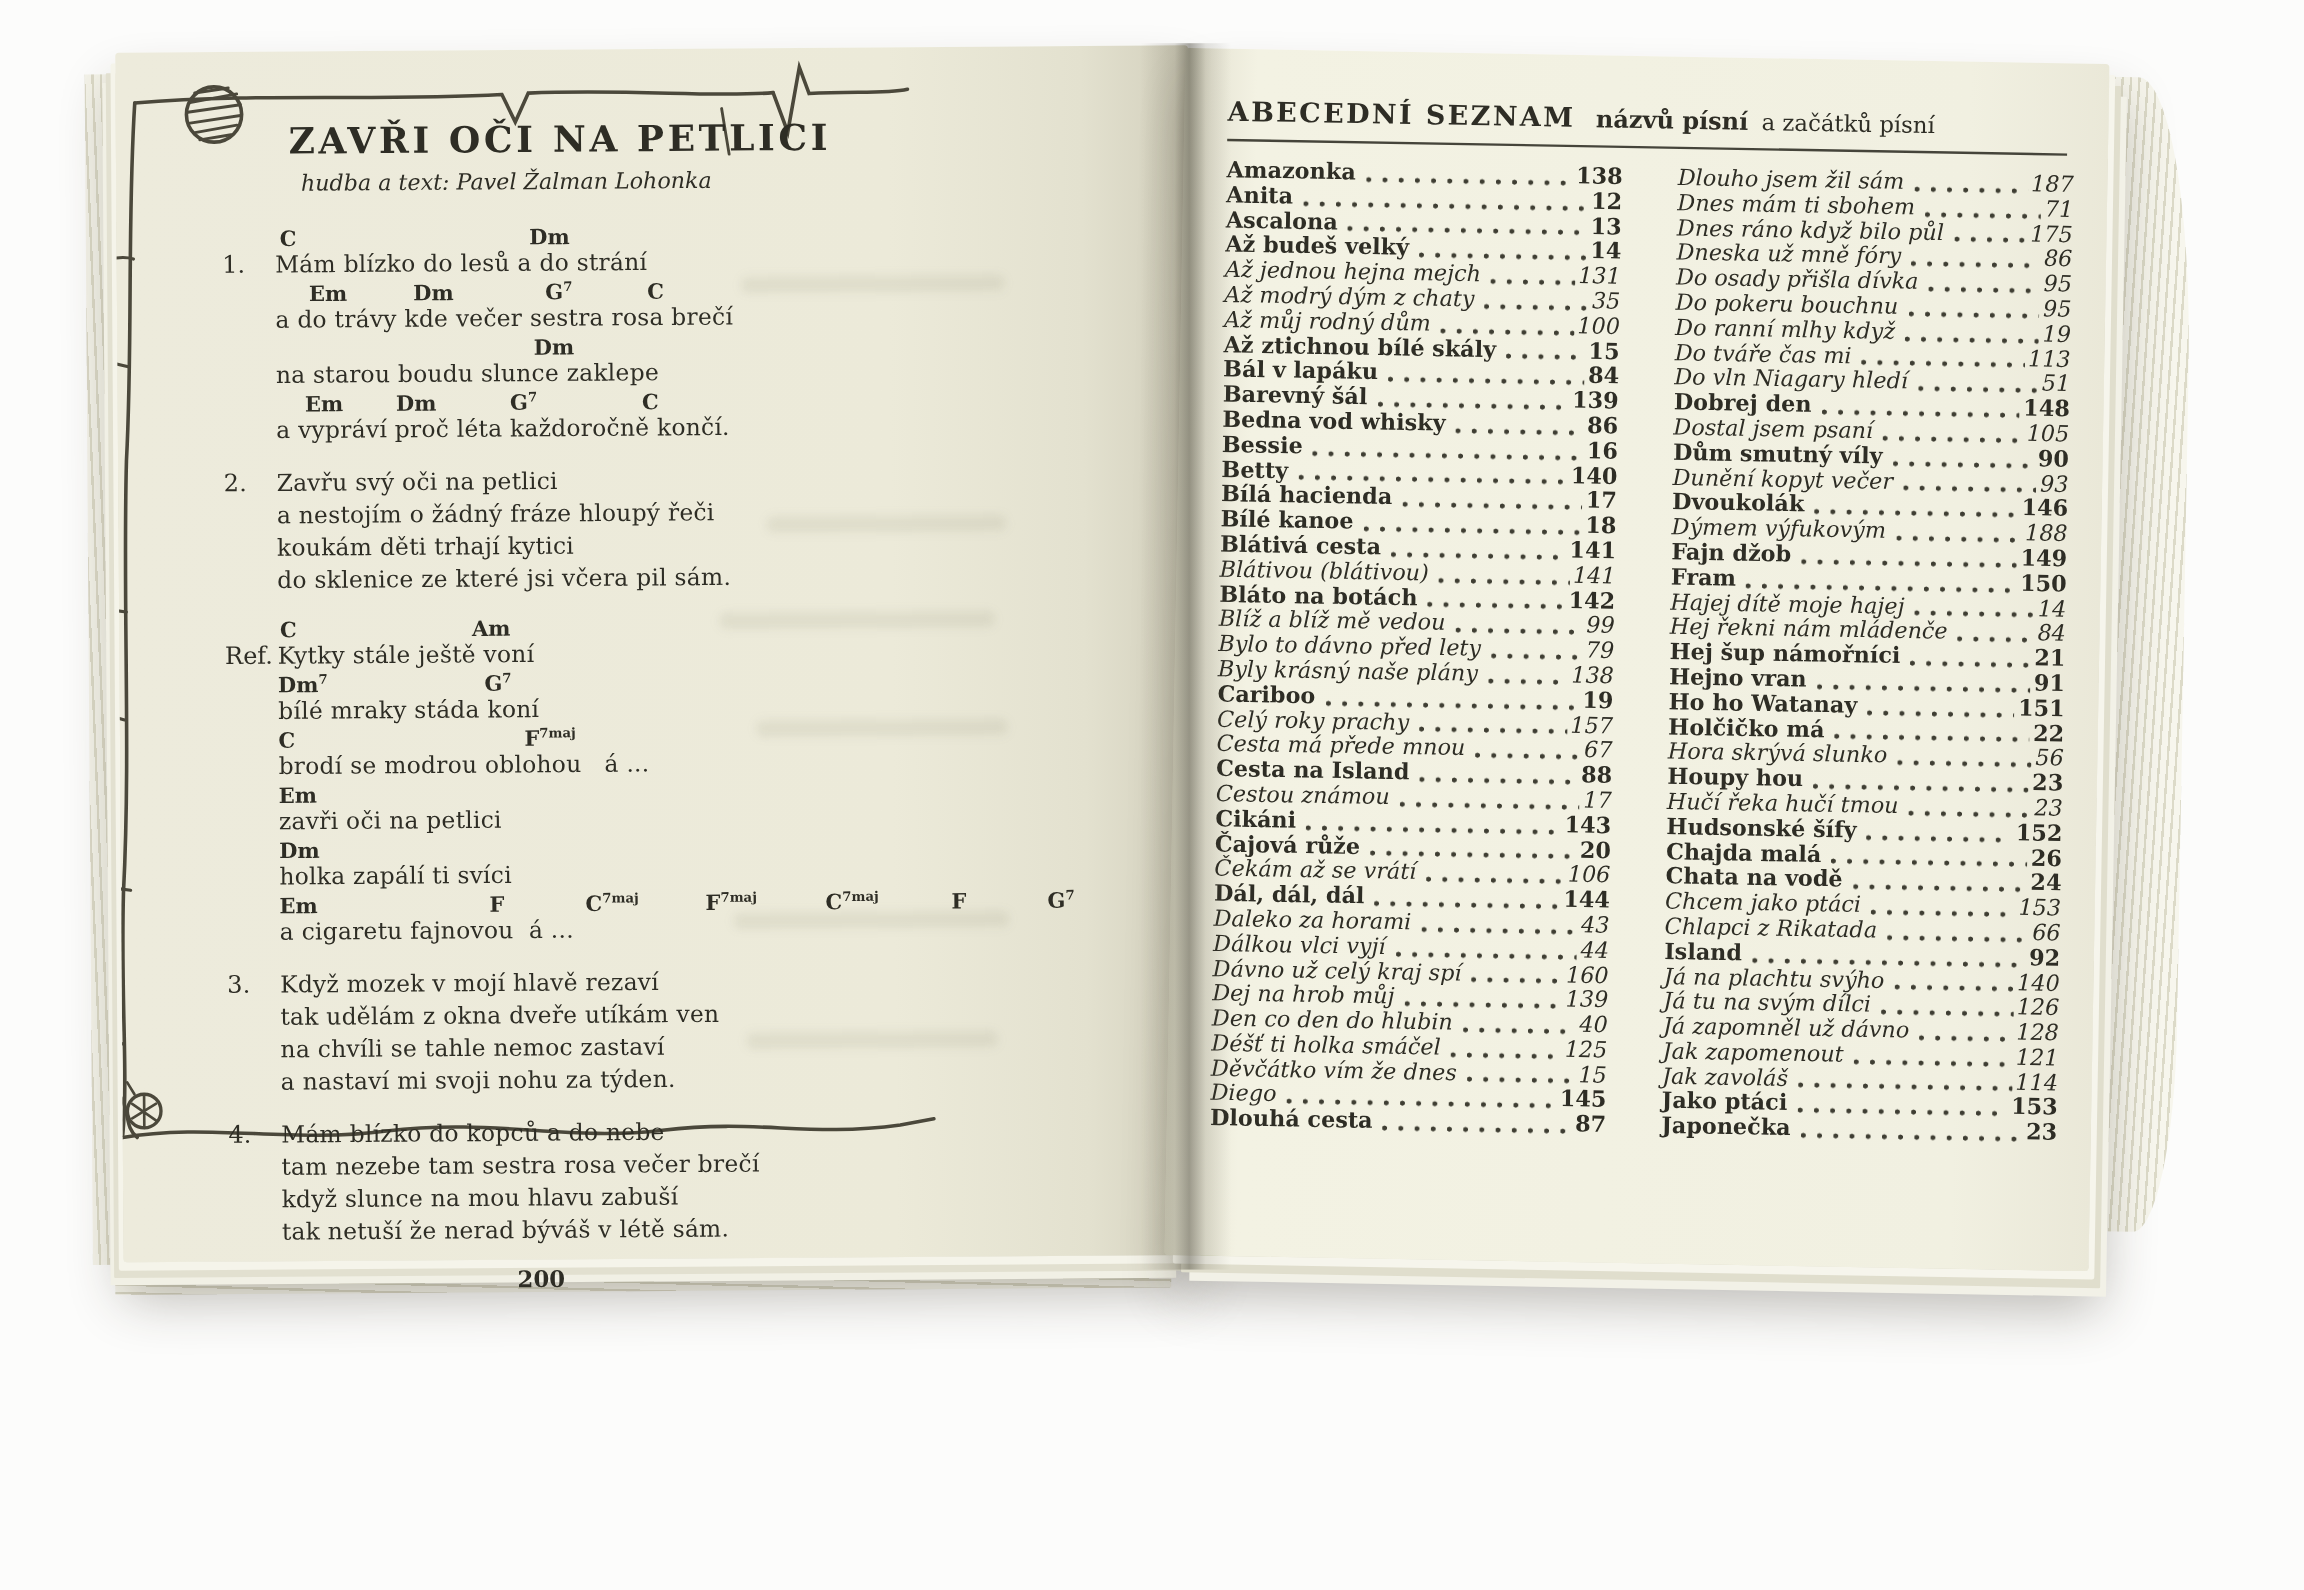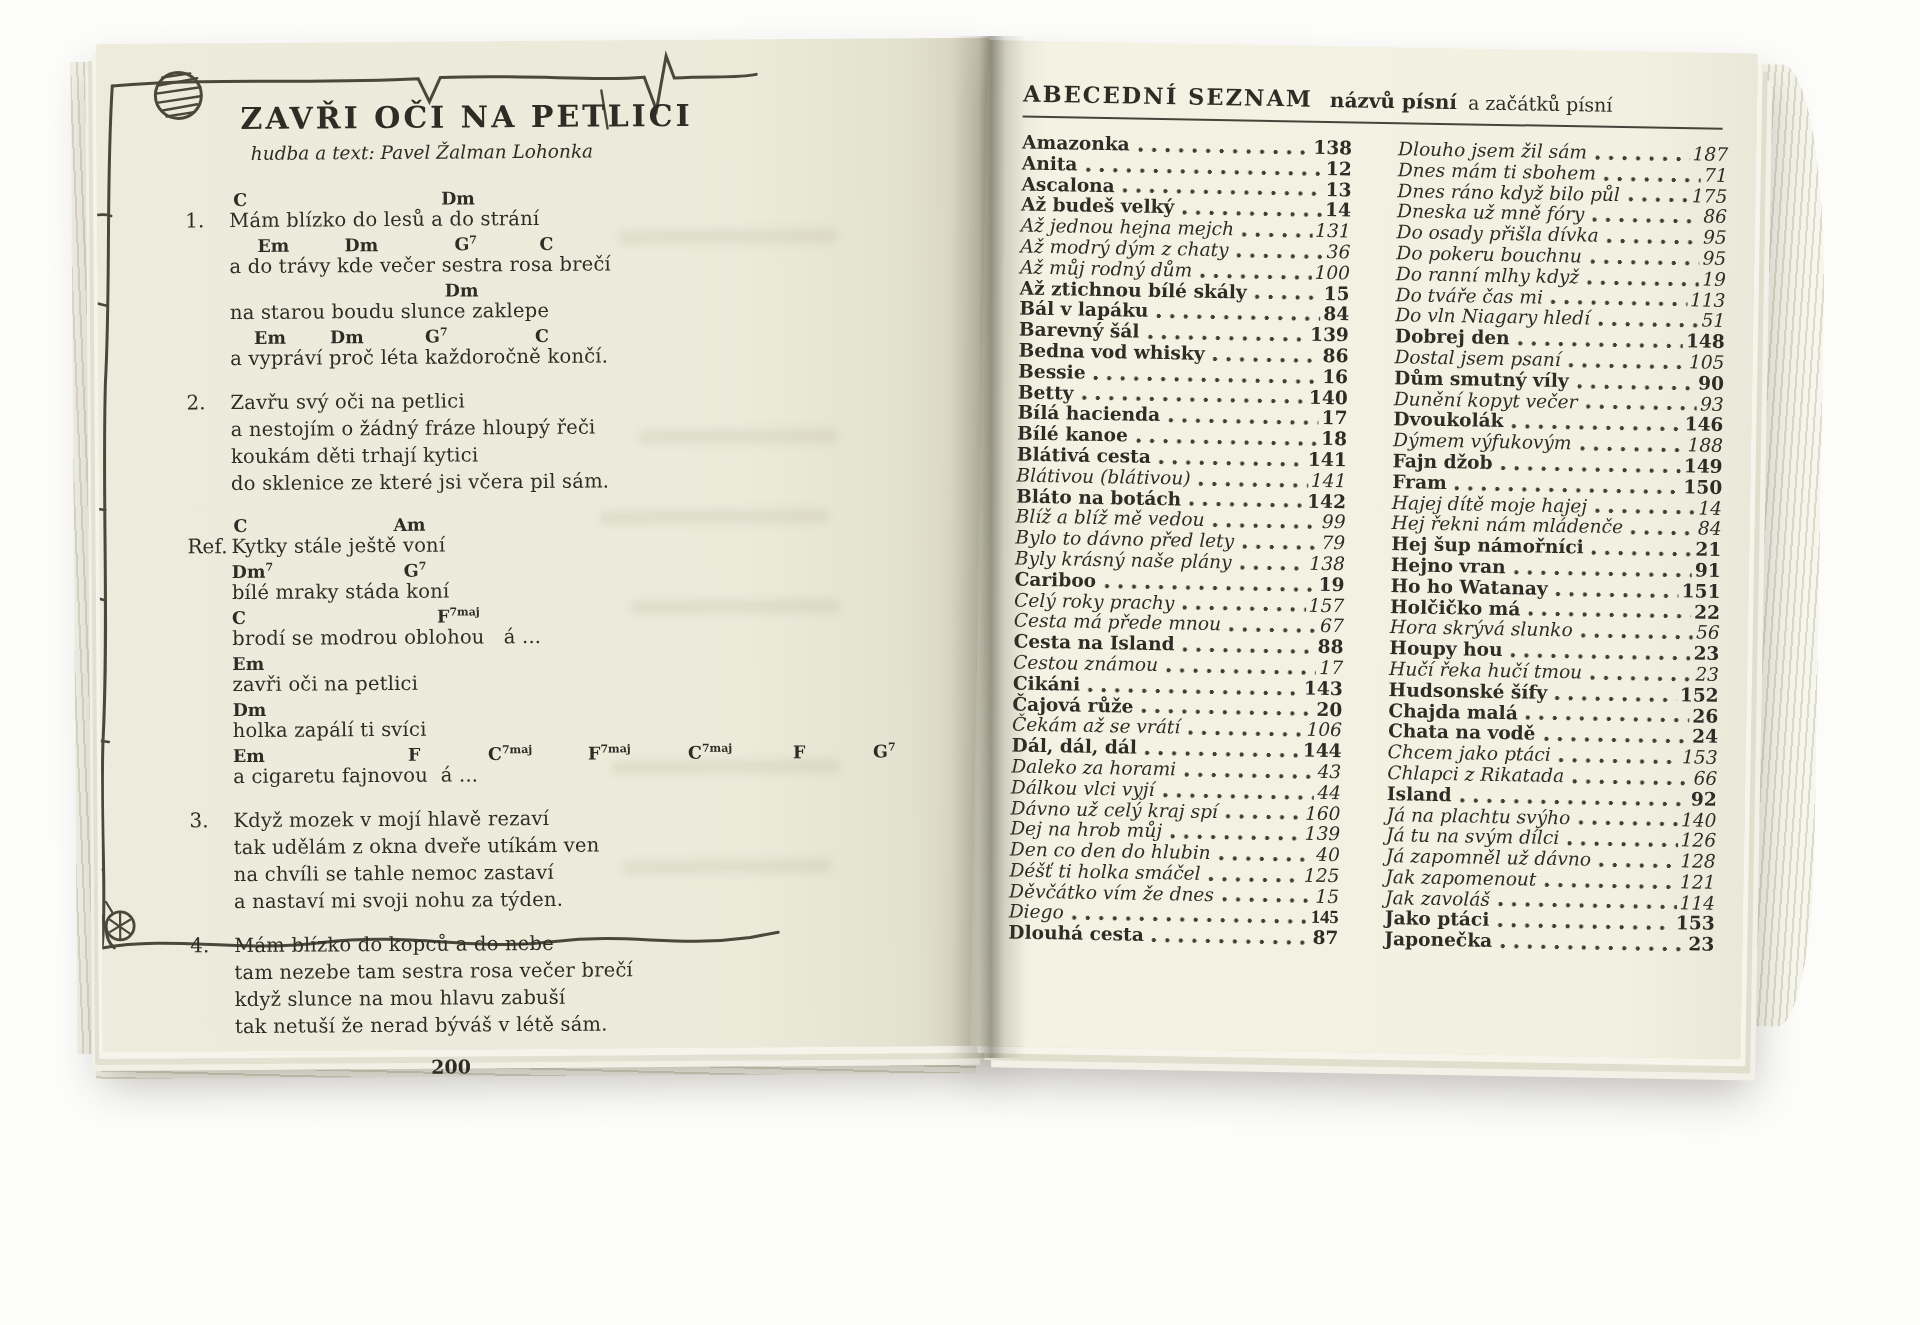--- a/index.html
+++ b/index.html
@@ -62,21 +62,21 @@
   .ih-r{font-size:19px;margin-left:6px;}
   .rule{border-bottom:2px solid #45443a;margin:9px 0 15px 0;width:700px;}
   .cols{display:flex;gap:46px;}
   .col{width:352px;}
   .entry{display:flex;align-items:baseline;font-size:18.6px;line-height:20.8px;}
   .entry .t{white-space:nowrap;}
   .entry .n{white-space:nowrap;}
   .entry.b .t,.entry.b .n{font-weight:bold;}
   .entry.i .t,.entry.i .n{font-style:italic;}
   .entry.ib .t{font-style:italic;}
-  .entry.ib .n{font-weight:bold;font-family:Liberation Serif, serif;}
+  .entry.ib .n{font-weight:bold;}
   .dots{flex:1;min-width:10px;height:13px;margin:0 3px 2px 7px;align-self:flex-end;
     background-image:radial-gradient(circle at 3.5px 9px,#3f3e33 1.8px,rgba(63,62,51,0) 2.3px);
     background-size:13.5px 13px;background-repeat:repeat-x;background-position:0 0;}
 </style>
 </head>
 <body>
 
 <div class="scene">
 
   <div class="stack-left"></div>
@@ -284,21 +284,21 @@
               <span class="n">14</span>
             </div>
             <div class="entry i">
               <span class="t">Až jednou hejna mejch</span>
               <span class="dots"></span>
               <span class="n">131</span>
             </div>
             <div class="entry i">
               <span class="t">Až modrý dým z chaty</span>
               <span class="dots"></span>
-              <span class="n">36</span>
+              <span class="n">35</span>
             </div>
             <div class="entry i">
               <span class="t">Až můj rodný dům</span>
               <span class="dots"></span>
               <span class="n">100</span>
             </div>
             <div class="entry b">
               <span class="t">Až ztichnou bílé skály</span>
               <span class="dots"></span>
               <span class="n">15</span>

